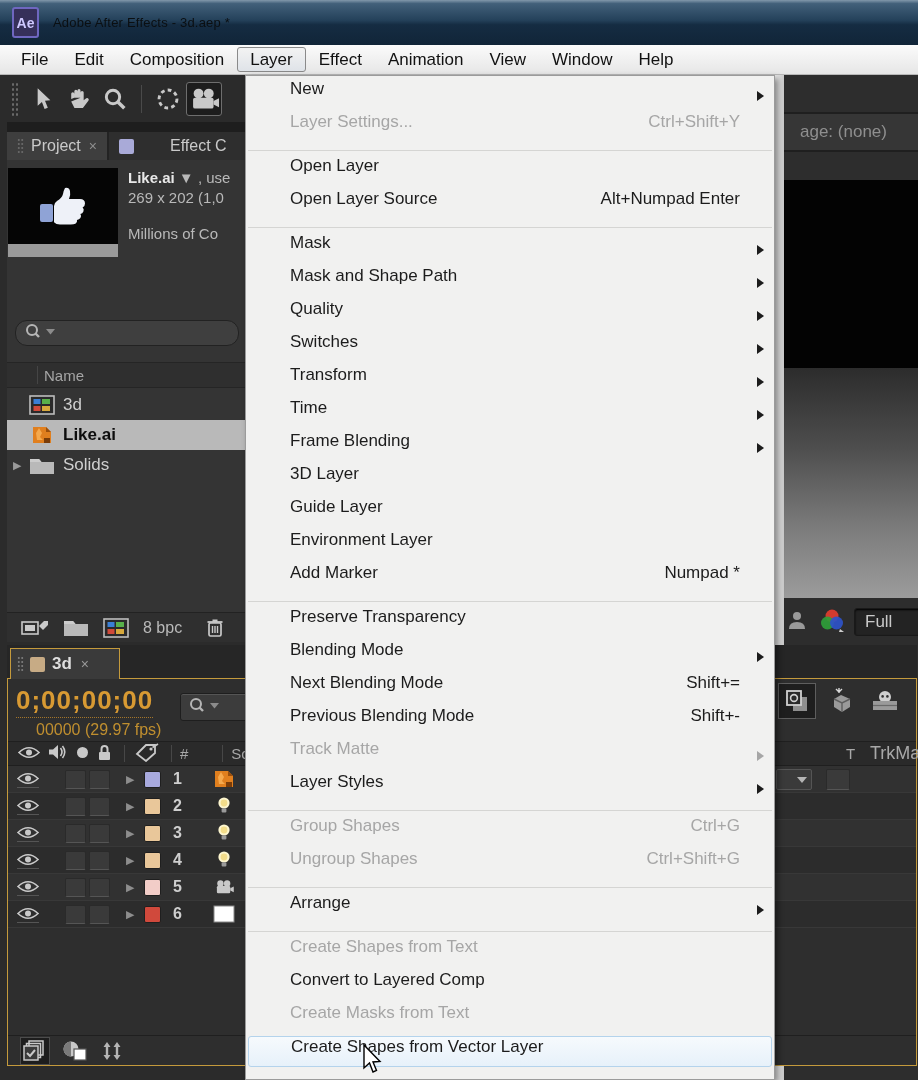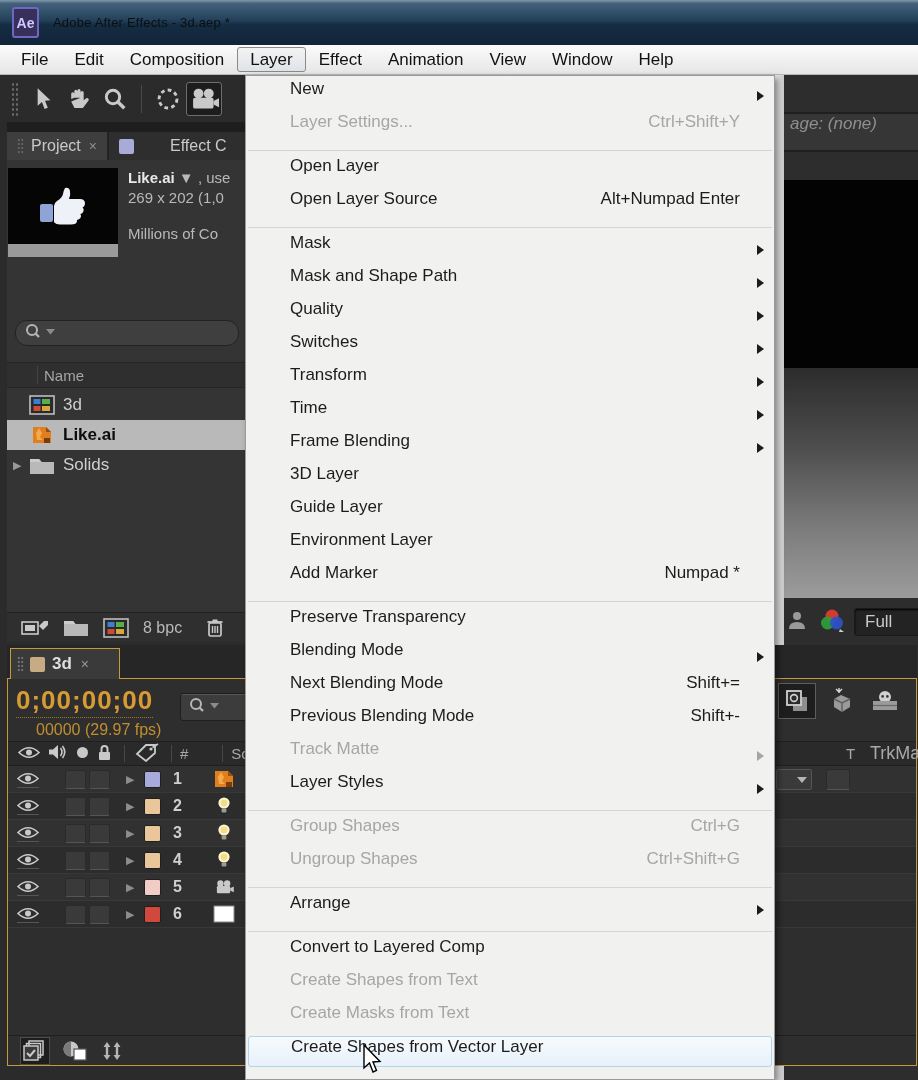--- a/index.html
+++ b/index.html
@@ -70,21 +70,21 @@
   .prow .picon { width:26px; height:22px; margin-left:2px; margin-right:8px; display:flex; align-items:center; justify-content:center; }
   .prow.no-exp { padding-left:20px; }
   .pfooter { position:absolute; left:0; bottom:0; width:768px; height:30px; background:#2f2f2f;
     border-top:1px solid #222; display:flex; align-items:center; color:#b9b9b9; font-size:16px; }
   .pfooter .ficon { margin-left:14px; display:flex; align-items:center; }
   .bpc { margin-left:14px; }
   
   .right-col { position:absolute; left:784px; top:75px; width:134px; height:1005px; background:#2d2d2d; }
   .viewer-tabbar { position:absolute; left:0; top:37px; width:134px; height:40px; background:#363636;
     border-top:2px solid #1f1f1f; border-bottom:2px solid #1f1f1f;
-    color:#8f8f8f; font-size:17px; display:flex; padding-left:6px;font-style:italic; }
+    color:#8f8f8f; font-size:17px; display:flex; align-items:center; padding-left:16px; }
   .viewer-black { position:absolute; left:0; top:105px; width:134px; height:188px; background:#030303; }
   .viewer-grad { position:absolute; left:0; top:293px; width:134px; height:230px;
     background:linear-gradient(180deg,#2c2c2c 0%,#4e4e4e 35%,#7c7c7c 70%,#9c9c9c 100%); }
   .viewer-bar { position:absolute; left:0; top:523px; width:134px; height:47px; background:#2d2d2d;
     display:flex; align-items:center;margin-left:8px; }
   .full-box { margin-left:8px; width:74px; height:28px; background:#232323; border:1px solid #191919;
     border-radius:3px; color:#c9c9c9; font-size:17px; display:flex; align-items:center; padding-left:10px;
     box-shadow:inset 0 1px 2px #000; }
   .menu-edge-strip { position:absolute; left:775px; top:75px; width:9px; height:1005px;
     background:linear-gradient(90deg,#efefef,#cbcbcb); }
@@ -799,26 +799,26 @@
       <span class="sc">Ctrl+Shift+G</span>
 
     </div>
       <div class="msep"></div>
       <div class="mi  ">
       <span class="lab">Arrange</span>
 
       <span class="arr"></span>
     </div>
       <div class="msep"></div>
-      <div class="mi  ">
-      <span class="lab">Convert to Layered Comp</span>
-
-    </div>
       <div class="mi disabled ">
       <span class="lab">Create Shapes from Text</span>
+
+    </div>
+      <div class="mi  ">
+      <span class="lab">Convert to Layered Comp</span>
 
     </div>
       <div class="mi disabled ">
       <span class="lab">Create Masks from Text</span>
 
     </div>
       <div class="mi  hl">
       <span class="lab">Create Shapes from Vector Layer</span>
 
     </div>

